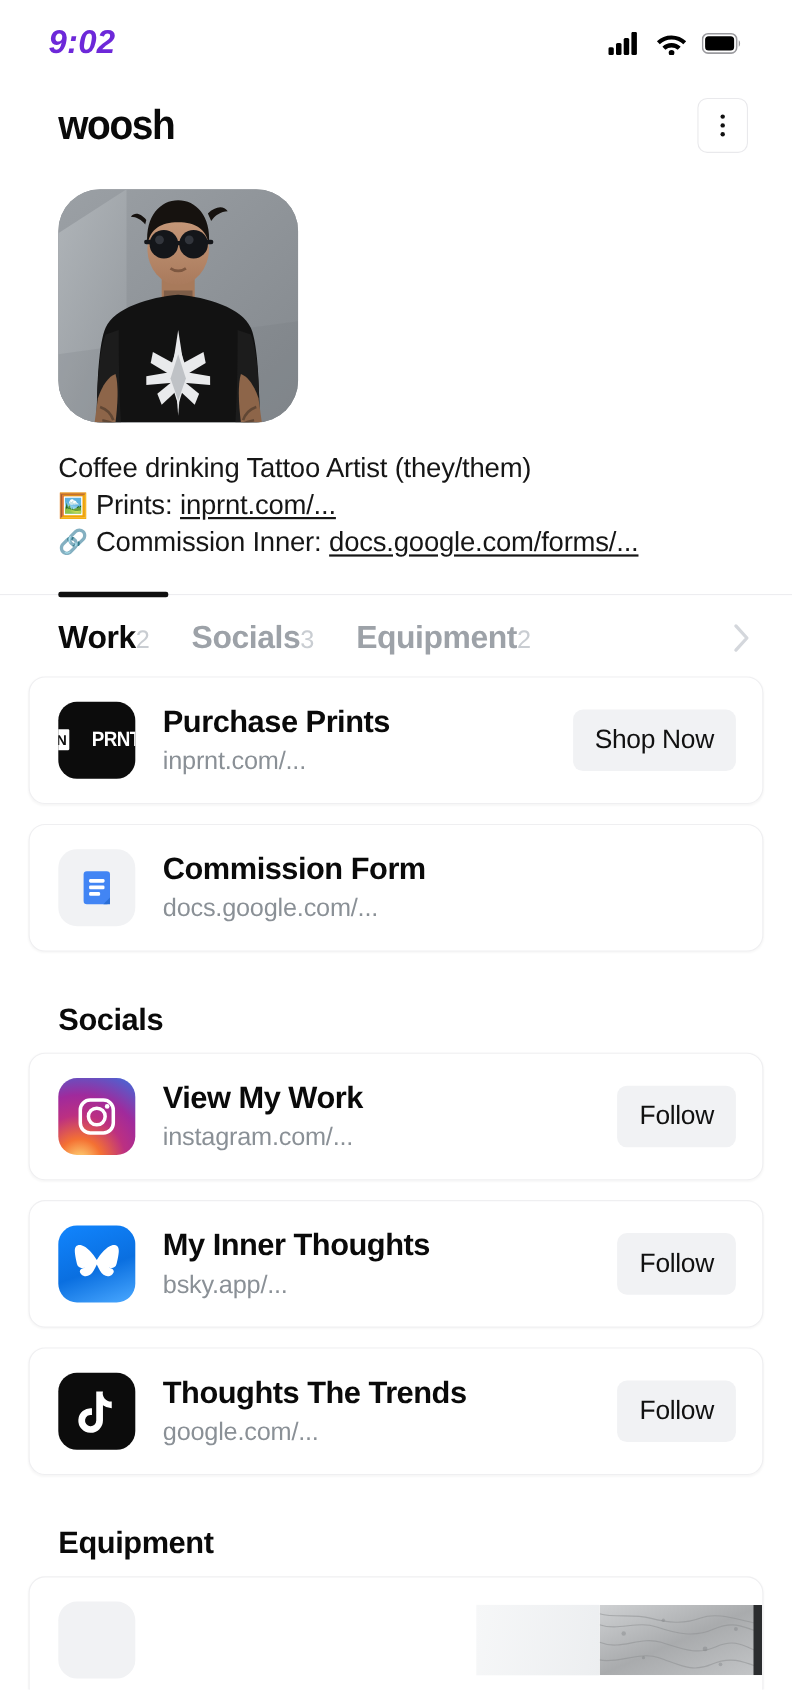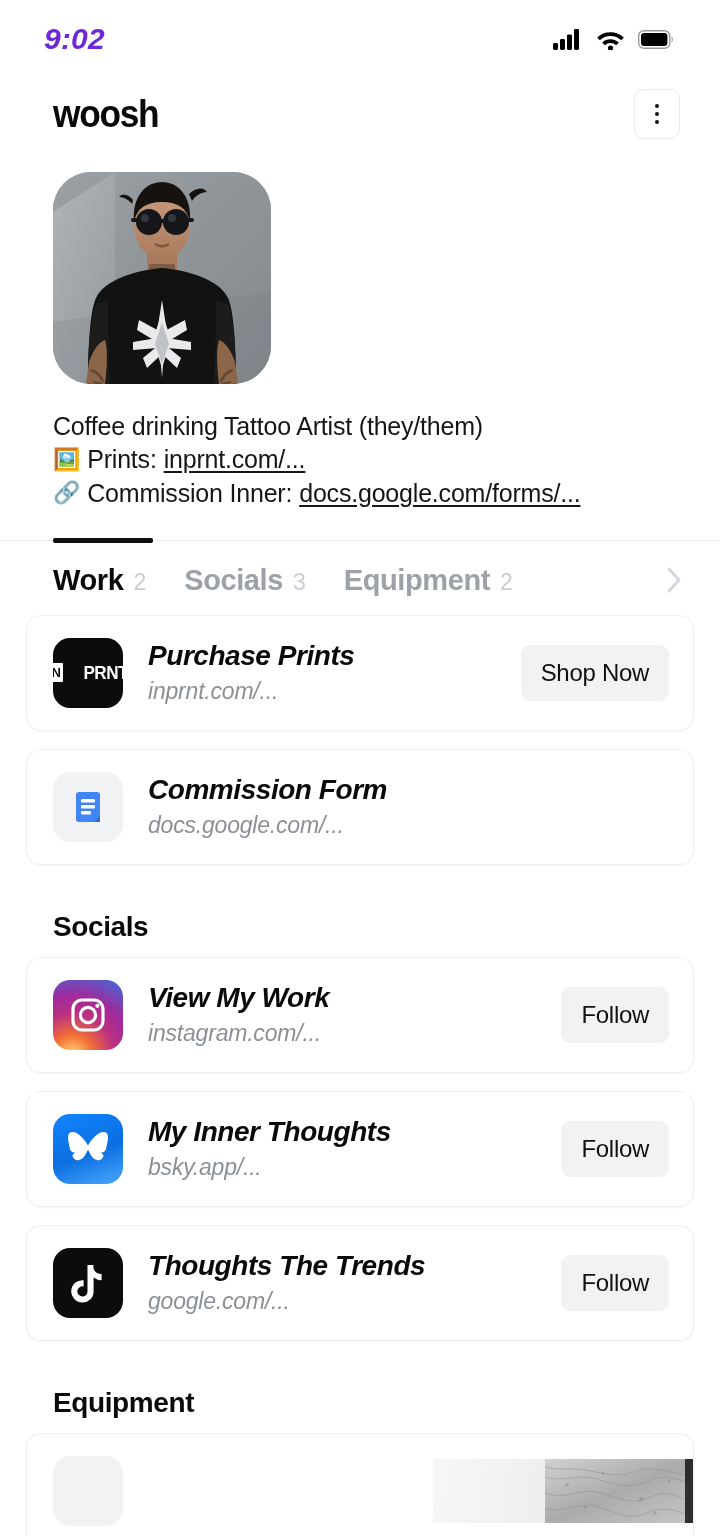--- a/index.html
+++ b/index.html
@@ -65,21 +65,21 @@
   
   .tabs-wrap { margin-top: 30px; position: relative; }
   .tabs-divider { position:absolute; left:0; right:0; top:0; height:1px; background:#ededf0; }
   .tab-active-bar {
     position:absolute; left:53px; width:100px; top:-2px; height:5px;
     background:#101010; border-radius:2px;
   }
   .tabs {
     display:flex; align-items:center; padding: 24px 0 18px 53px; gap: 38px;
   }
-  .tab { display:flex; align-items:baseline; gap:10px; cursor:pointer; }
+  .tab { display:flex; align-items:baseline; cursor:pointer; }
   .tab-label { font-size: 29px; font-weight: 700; color:#9da2a8; letter-spacing:-.4px; }
   .tab.active .tab-label { color:#0a0a0a; }
   .tab-count { font-size: 23px; font-weight: 400; color:#c9cdd2; }
   .tabs-chevron { margin-left:auto; margin-right: 38px; color:#d4d7dc; display:flex; }
 
   
   .content { padding: 0 26px; }
   .section-title {
     font-size: 28px; font-weight: 700; color:#0a0a0a;
     letter-spacing:-.4px; padding: 28px 0 14px 27px;
@@ -88,21 +88,21 @@
     display:flex; align-items:center; background:#fff;
     border: 1px solid #efeff1; border-radius: 15px;
     padding: 22px 24px 22px 26px; margin-bottom: 18px;
     box-shadow: 0 1px 2px rgba(16,18,22,.035);
     min-height: 116px; cursor:pointer;
   }
   .card-icon {
     width: 70px; height: 70px; border-radius: 17px; flex:0 0 auto;
     display:flex; align-items:center; justify-content:center; overflow:hidden;
   }
-  .card-body { flex:1 1 auto; min-width:0; padding-left: 25px; font-style: italic; }
+  .card-body { flex:1 1 auto; min-width:0; padding-left: 25px; }
   .card-title {
     font-size: 28px; font-weight: 700; color:#0a0a0a;
     letter-spacing:-.45px; line-height:1.15;
   }
   .card-url {
     font-size: 23px; color:#8a9096; margin-top: 6px; letter-spacing:-.2px;
   }
   .card-action {
     flex:0 0 auto; background:#f1f2f4; border:none; border-radius:9px;
     padding: 14px 20px; font-size: 24px; color:#111; font-weight:400;

